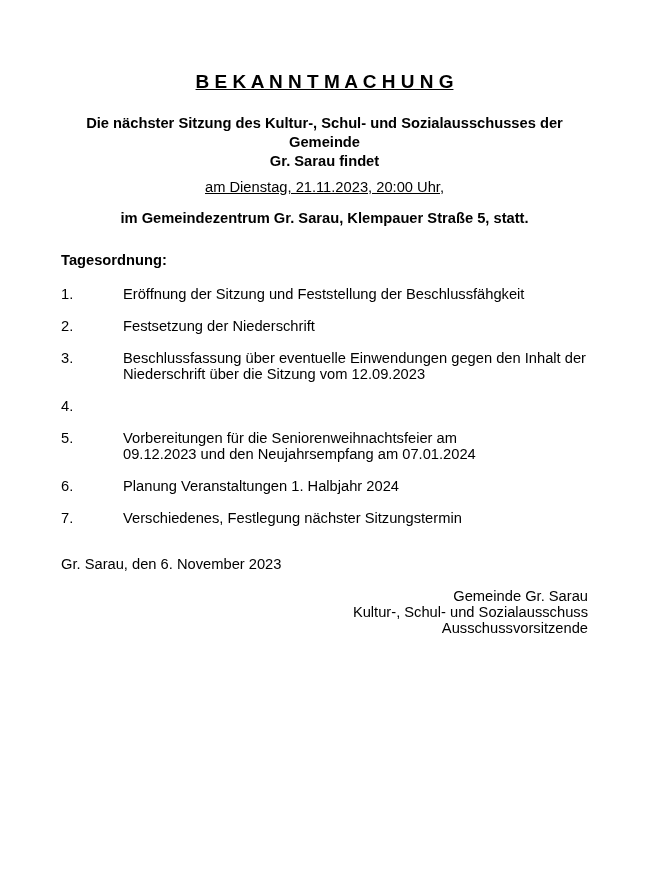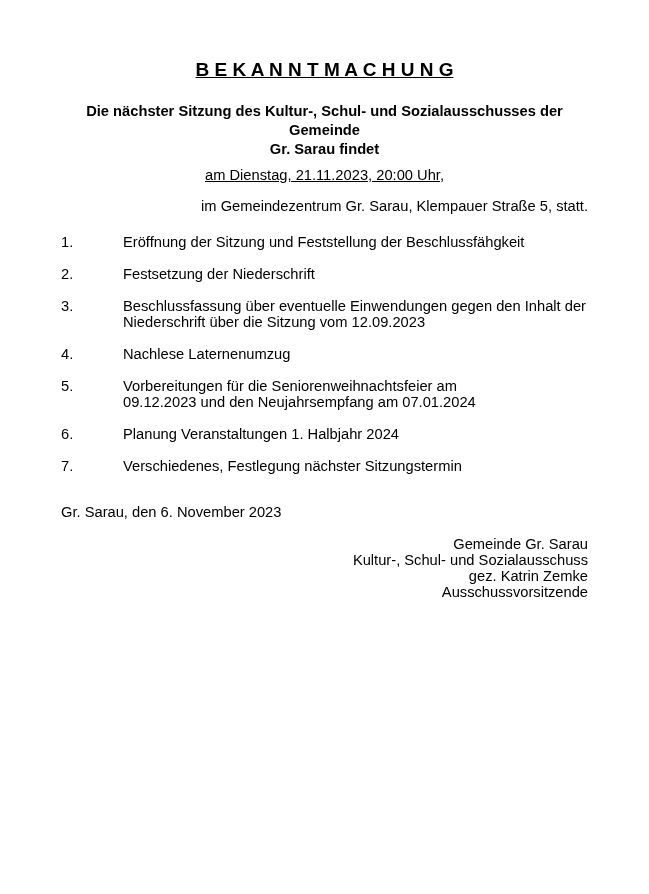--- a/index.html
+++ b/index.html
@@ -4,21 +4,21 @@
 <style>
   html, body {
     margin: 0;
     padding: 0;
     background: #ffffff;
   }
   .page {
     position: relative;
     width: 649px;
     height: 688px;
-    margin: 0 auto;
+    margin: 12px auto;
     background: #ffffff;
     color: #000000;
     font-family: "Liberation Sans", "DejaVu Sans", sans-serif;
     font-size: 14.7px;
     line-height: 16px;
     box-sizing: border-box;
     padding: 58px 61px 0 61px;
     overflow: hidden;
   }
   .doc-title {
@@ -38,22 +38,22 @@
   }
   .date-line {
     margin-top: 7px;
     font-weight: normal;
     text-align: center;
     text-decoration: underline;
     line-height: 19px;
   }
   .location-line {
     margin-top: 12px;
-    font-weight: normal;
-    text-align: right;
+    font-weight: bold;
+    text-align: center;
     line-height: 19px;
   }
   .agenda-heading {
     margin-top: 24px;
     font-weight: bold;
     line-height: 16px;
   }
   .agenda-list {
     margin-top: 18px;
   }
@@ -87,20 +87,21 @@
 
   <div class="doc-title">B E K A N N T M A C H U N G</div>
 
   <div class="intro">Die nächster Sitzung des Kultur-, Schul- und Sozialausschusses der Gemeinde
 Gr. Sarau findet</div>
 
   <div class="date-line">am Dienstag, 21.11.2023, 20:00 Uhr,</div>
 
   <div class="location-line">im Gemeindezentrum Gr. Sarau, Klempauer Straße 5, statt.</div>
 
+  <div class="agenda-heading">Tagesordnung:</div>
 
   <div class="agenda-list">
 
     <div class="agenda-item">
       <span class="num">1.</span>
       <span class="item-text">Eröffnung der Sitzung und Feststellung der Beschlussfähgkeit</span>
     </div>
 
     <div class="agenda-item">
       <span class="num">2.</span>
@@ -108,21 +109,20 @@
     </div>
 
     <div class="agenda-item">
       <span class="num">3.</span>
       <span class="item-text">Beschlussfassung über eventuelle Einwendungen gegen den Inhalt der
 Niederschrift über die Sitzung vom 12.09.2023</span>
     </div>
 
     <div class="agenda-item">
       <span class="num">4.</span>
-      <span class="item-text">Nachlese Laternenumzug</span>
     </div>
 
     <div class="agenda-item">
       <span class="num">5.</span>
       <span class="item-text">Vorbereitungen für die Seniorenweihnachtsfeier am
 09.12.2023 und den Neujahrsempfang am 07.01.2024</span>
     </div>
 
     <div class="agenda-item">
       <span class="num">6.</span>
@@ -134,17 +134,16 @@
       <span class="item-text">Verschiedenes, Festlegung nächster Sitzungstermin</span>
     </div>
 
   </div>
 
   <div class="place-date">Gr. Sarau, den 6. November 2023</div>
 
   <div class="signature-block">
     <div>Gemeinde Gr. Sarau</div>
     <div>Kultur-, Schul- und Sozialausschuss</div>
-    <div>gez. Katrin Zemke</div>
     <div>Ausschussvorsitzende</div>
   </div>
 
 </div>
 
 </body></html>

